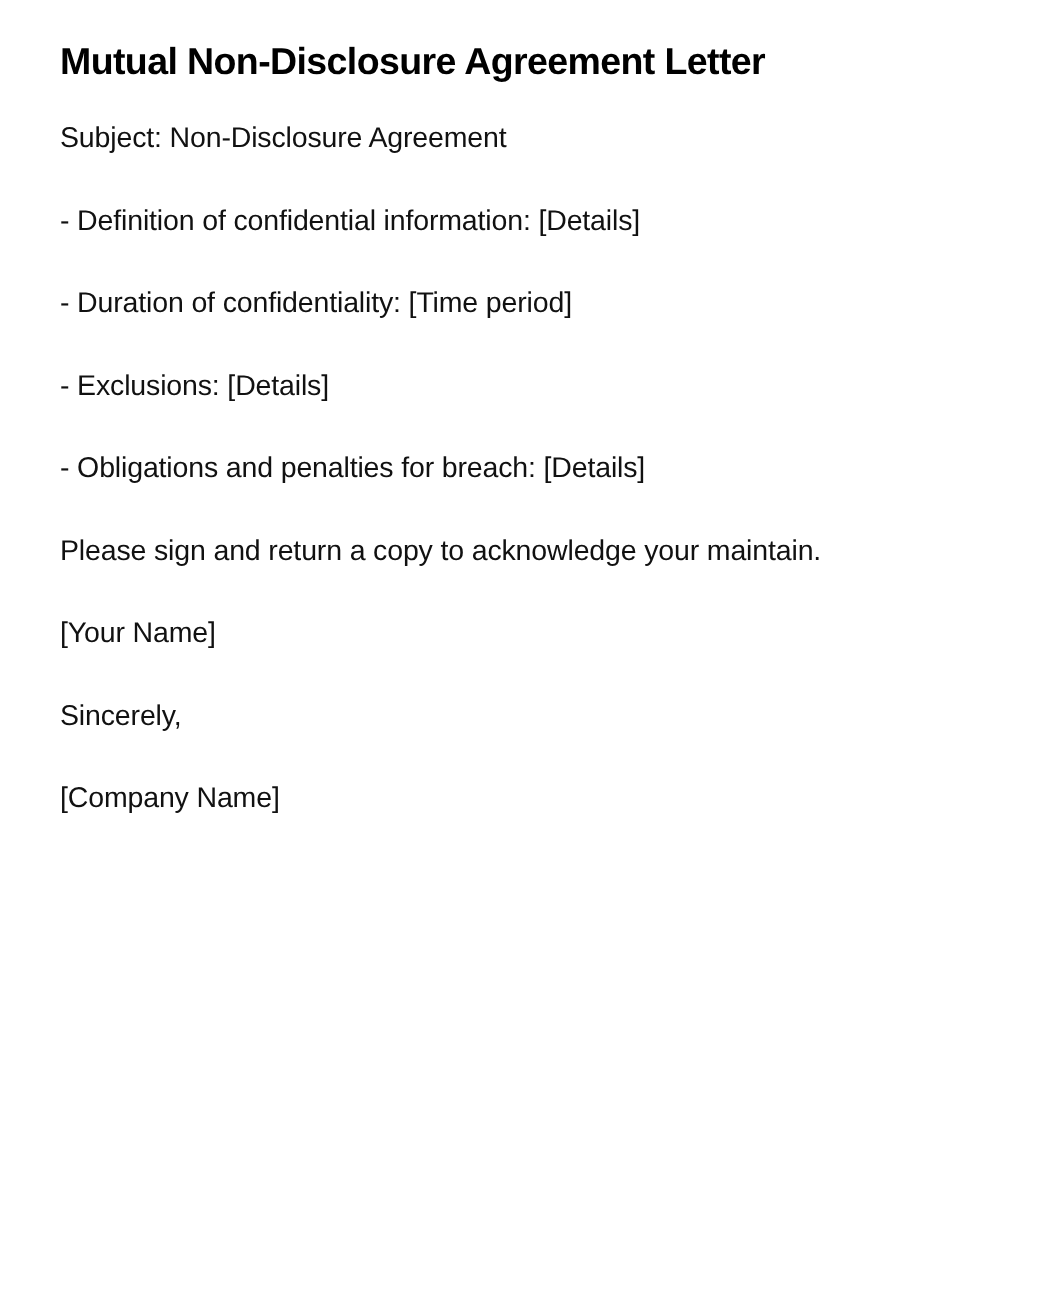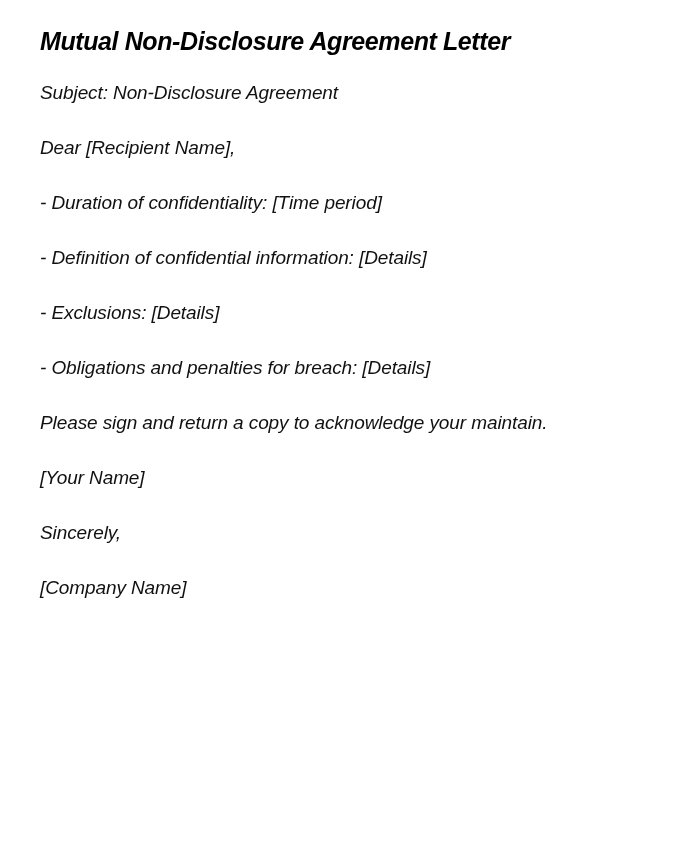--- a/index.html
+++ b/index.html
@@ -1,29 +1,28 @@
 <!DOCTYPE html>
 <html><head>
 <meta charset="utf-8">
 <style>
   html, body { margin: 0; padding: 0; background: #ffffff; }
   body { width: 700px; height: 862px; overflow: hidden; font-family: "Liberation Sans", sans-serif; color: #111111; }
-  .page { position: relative; padding: 24px 40px 0 40px; font-style: italic; }
+  .page { position: relative; padding: 24px 40px 0 40px; }
   .title { font-size: 25px; font-weight: bold; letter-spacing: -0.4px; margin: 0 0 13px 0; line-height: 34px; color: #000; }
   .para { font-size: 19px; line-height: 35px; margin: 17px 0 20px 0; letter-spacing: -0.1px; }
   .subject { margin-bottom: 20px; }
 </style>
 </head>
 <body>
 
 <div class="page">
   <h1 class="title">Mutual Non-Disclosure Agreement Letter</h1>
   <p class="para subject">Subject: Non-Disclosure Agreement</p>
-  <p class="para">Dear [Recipient Name],</p>
+  <p class="para">- Definition of confidential information: [Details]</p>
   <p class="para">- Duration of confidentiality: [Time period]</p>
-  <p class="para">- Definition of confidential information: [Details]</p>
   <p class="para">- Exclusions: [Details]</p>
   <p class="para">- Obligations and penalties for breach: [Details]</p>
   <p class="para">Please sign and return a copy to acknowledge your maintain.</p>
   <p class="para">[Your Name]</p>
   <p class="para">Sincerely,</p>
   <p class="para">[Company Name]</p>
 </div>
 
 </body></html>

